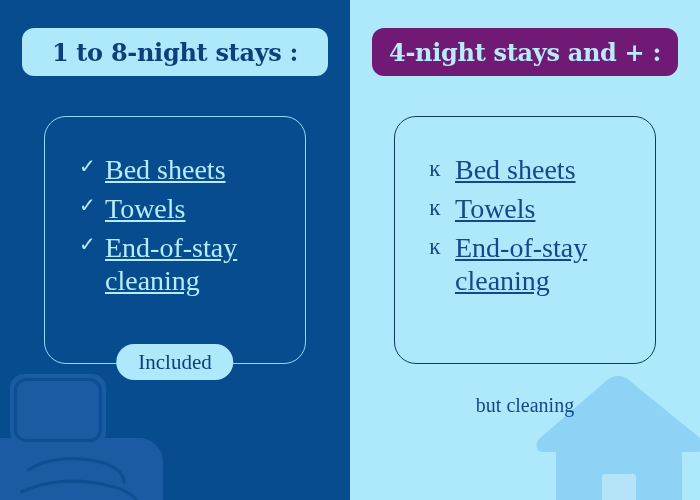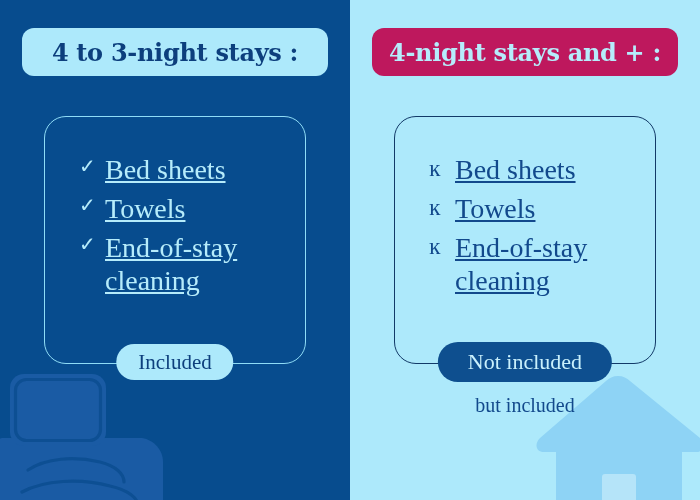--- a/index.html
+++ b/index.html
@@ -48,21 +48,21 @@
     right: 22px;
     height: 48px;
     border-radius: 12px;
     display: flex;
     align-items: center;
     justify-content: center;
     z-index: 3;
     box-sizing: border-box;
   }
   .header-left  { background: #ade9fb; }
-  .header-right { background: #be185d; }
+  .header-right { background: #701a75; }
 
   .header-text {
     font-family: "DejaVu Serif", "Liberation Serif", serif;
     font-weight: bold;
     font-size: 24px;
     letter-spacing: -0.3px;
     white-space: nowrap;
   }
   .header-left  .header-text { color: #0d3f7d; }
   .header-right .header-text { color: #b6ecfb; }
@@ -166,21 +166,21 @@
         <rect x="22" y="8" width="96" height="72" rx="14"></rect>
       </g>
       <g fill="none" stroke="#0d4f93" stroke-width="3.2" stroke-linecap="round">
         <rect x="27.5" y="13.5" width="85" height="61" rx="11"></rect>
         <path d="M40 104 C58 92 86 90 112 96 C128 100 136 108 136 116"></path>
         <path d="M34 126 C56 114 92 112 122 120 C140 124 150 132 150 140"></path>
       </g>
     </svg>
 
     <div class="header-pill header-left">
-      <span class="header-text">4 to 3-night stays :</span>
+      <span class="header-text">1 to 8-night stays :</span>
     </div>
 
     <div class="card card-left">
       <ul class="feature-list">
         <li class="feature-item">
           <span class="mark mark-check">✓</span>
           <span class="feature-label">Bed sheets</span>
         </li>
         <li class="feature-item">
           <span class="mark mark-check">✓</span>
@@ -221,22 +221,19 @@
           <span class="mark mark-cross">ĸ</span>
           <span class="feature-label">Towels</span>
         </li>
         <li class="feature-item">
           <span class="mark mark-cross">ĸ</span>
           <span class="feature-label">End-of-stay cleaning</span>
         </li>
       </ul>
     </div>
 
-    <div class="status-pill status-not-included">
-      <span>Not included</span>
-    </div>
 
     <div class="note">
-      <span class="note-line">but included</span>
+      <span class="note-line">but cleaning</span>
     </div>
   </div>
 
 </div>
 
 </body></html>

